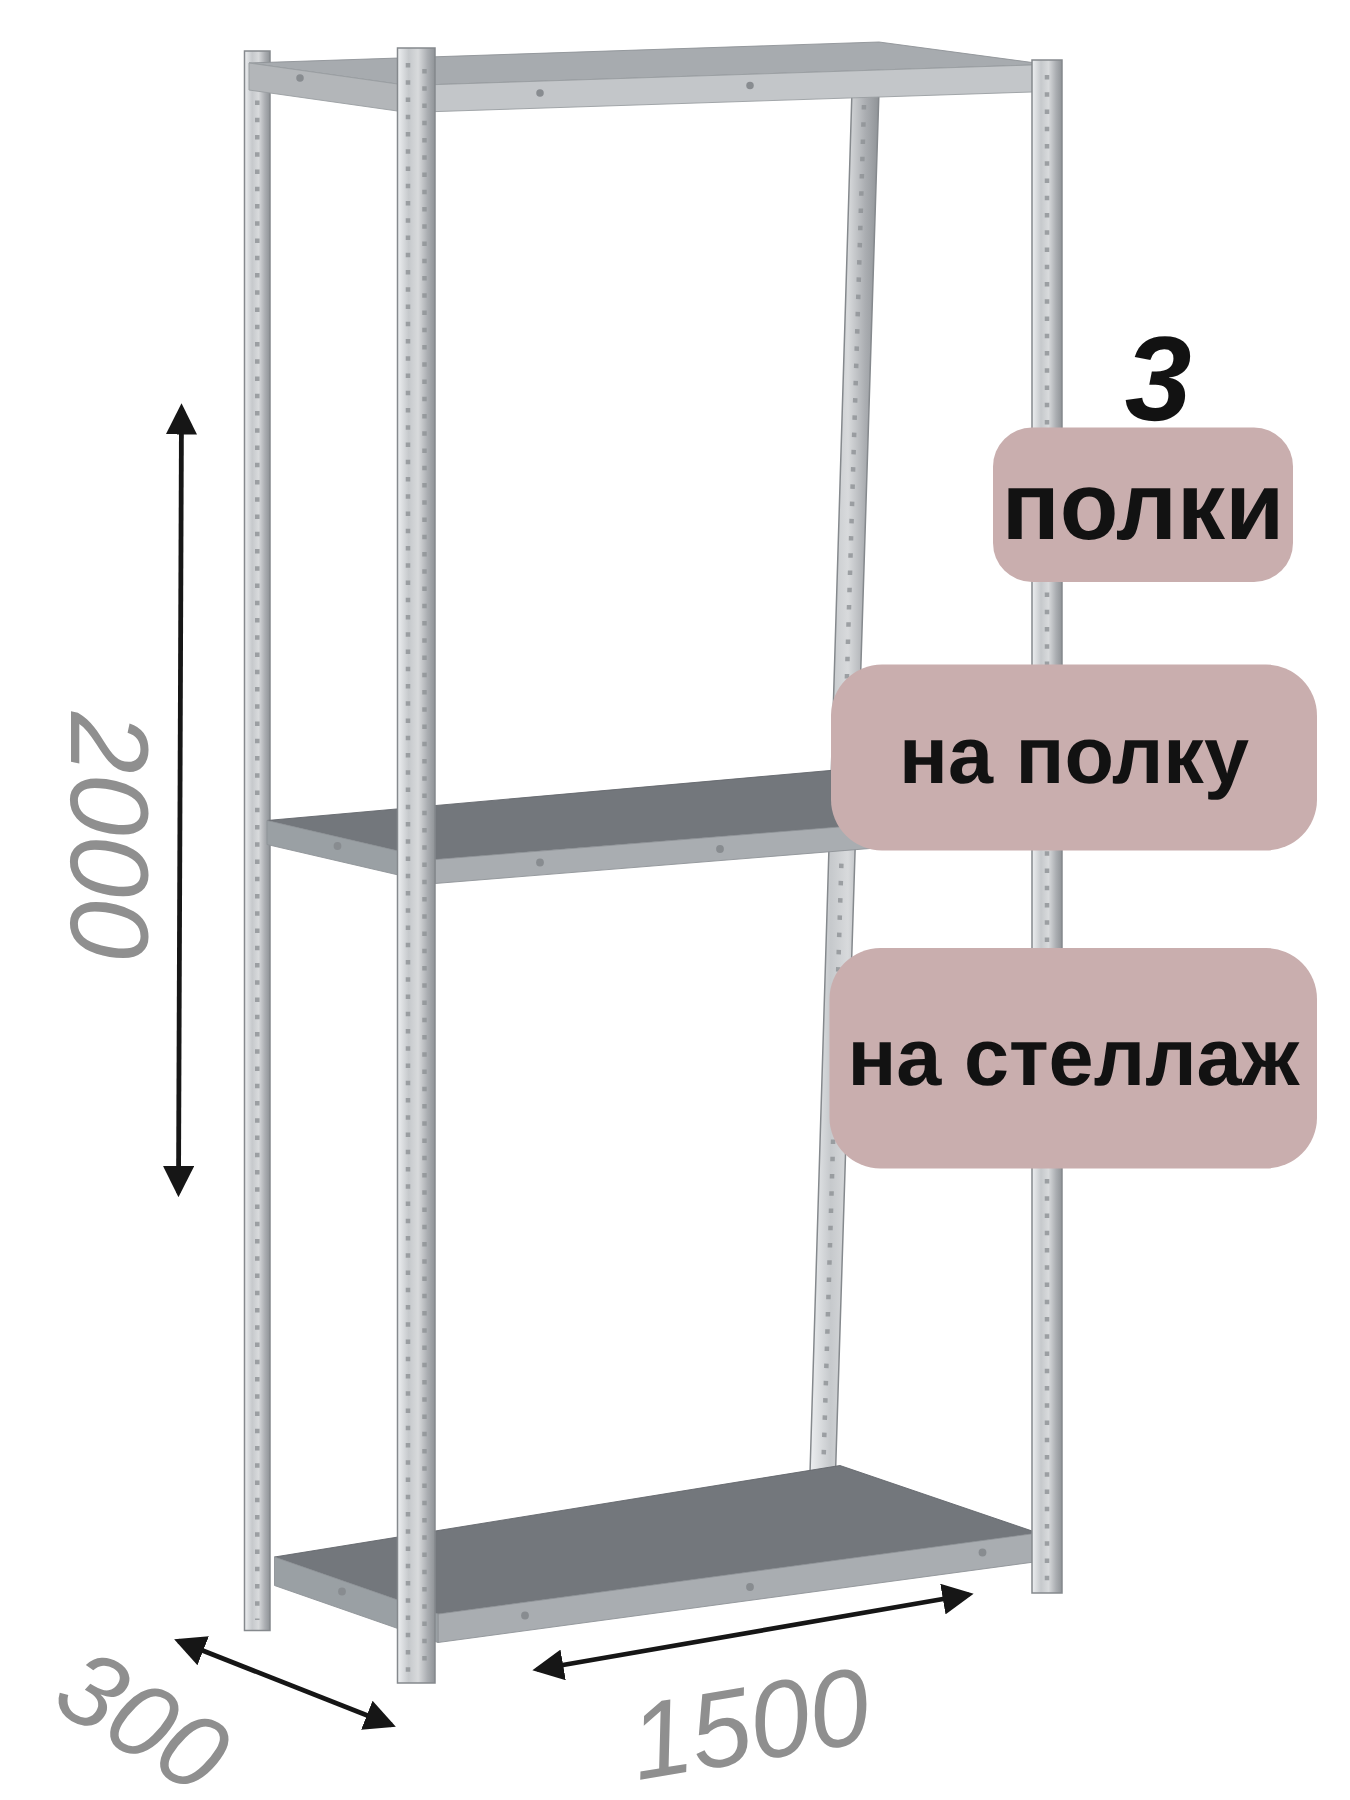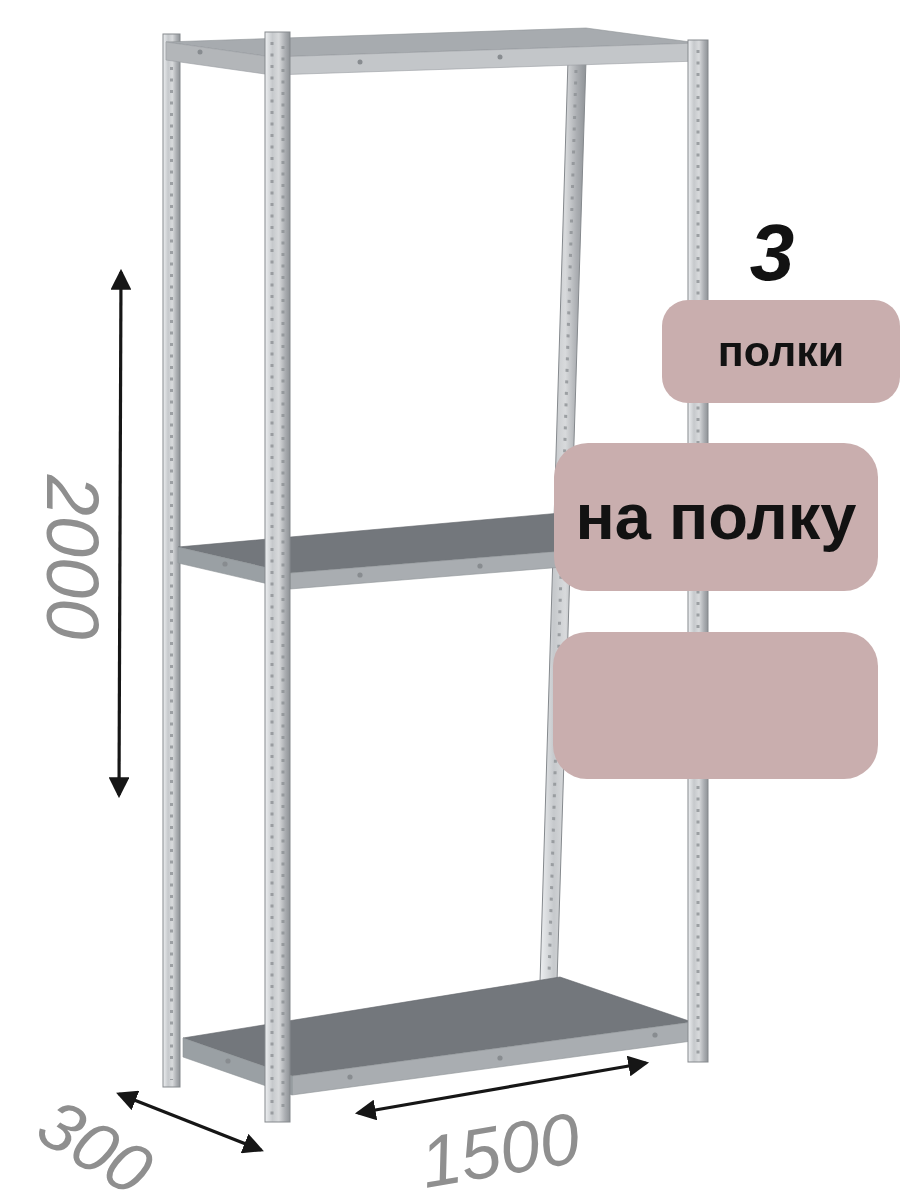--- a/index.html
+++ b/index.html
@@ -34,24 +34,24 @@
     background: var(--badge-bg, #c9aeae);
     color: var(--badge-text, #121212);
     font-weight: 700;
     display: flex;
     flex-direction: column;
     align-items: center;
     justify-content: center;
     text-align: center;
     white-space: nowrap;
   }
-  .badge-count { left: 662px; top: 300px; width: 238px; height: 103px;
-                 border-radius: 26px; font-size: 43px; }
-  .badge-shelf-load { left: 554px; top: 443px; width: 324px; height: 148px;
-                      border-radius: 34px; font-size: 65px; line-height: 1.28; }
+  .badge-count { left: 662px; top: 285px; width: 200px; height: 103px;
+                 border-radius: 26px; font-size: 64px; }
+  .badge-shelf-load { left: 554px; top: 443px; width: 324px; height: 124px;
+                      border-radius: 34px; font-size: 54px; line-height: 1.28; }
   .badge-rack-load  { left: 553px; top: 632px; width: 325px; height: 147px;
                       border-radius: 34px; font-size: 54px; line-height: 1.28; }
   .count-number {
     position: absolute; left: 722px; top: 213px; width: 100px;
     text-align: center; font-size: 80px; line-height: 1;
     font-weight: 700; font-style: italic; color: var(--badge-text, #121212);
   }
 
   
   .dim-label {
@@ -148,19 +148,20 @@
   <div class="count-number">3</div>
   <div class="badge badge-count">
     <span>полки</span>
   </div>
 
   <div class="badge badge-shelf-load">
     <span>на полку</span>
   </div>
 
   <div class="badge badge-rack-load">
+    <span>на стеллаж</span>
   </div>
 
   <div class="dim-label dim-height">2000</div>
   <div class="dim-label dim-depth">300</div>
   <div class="dim-label dim-width">1500</div>
 
 </div>
 
 </body></html>

